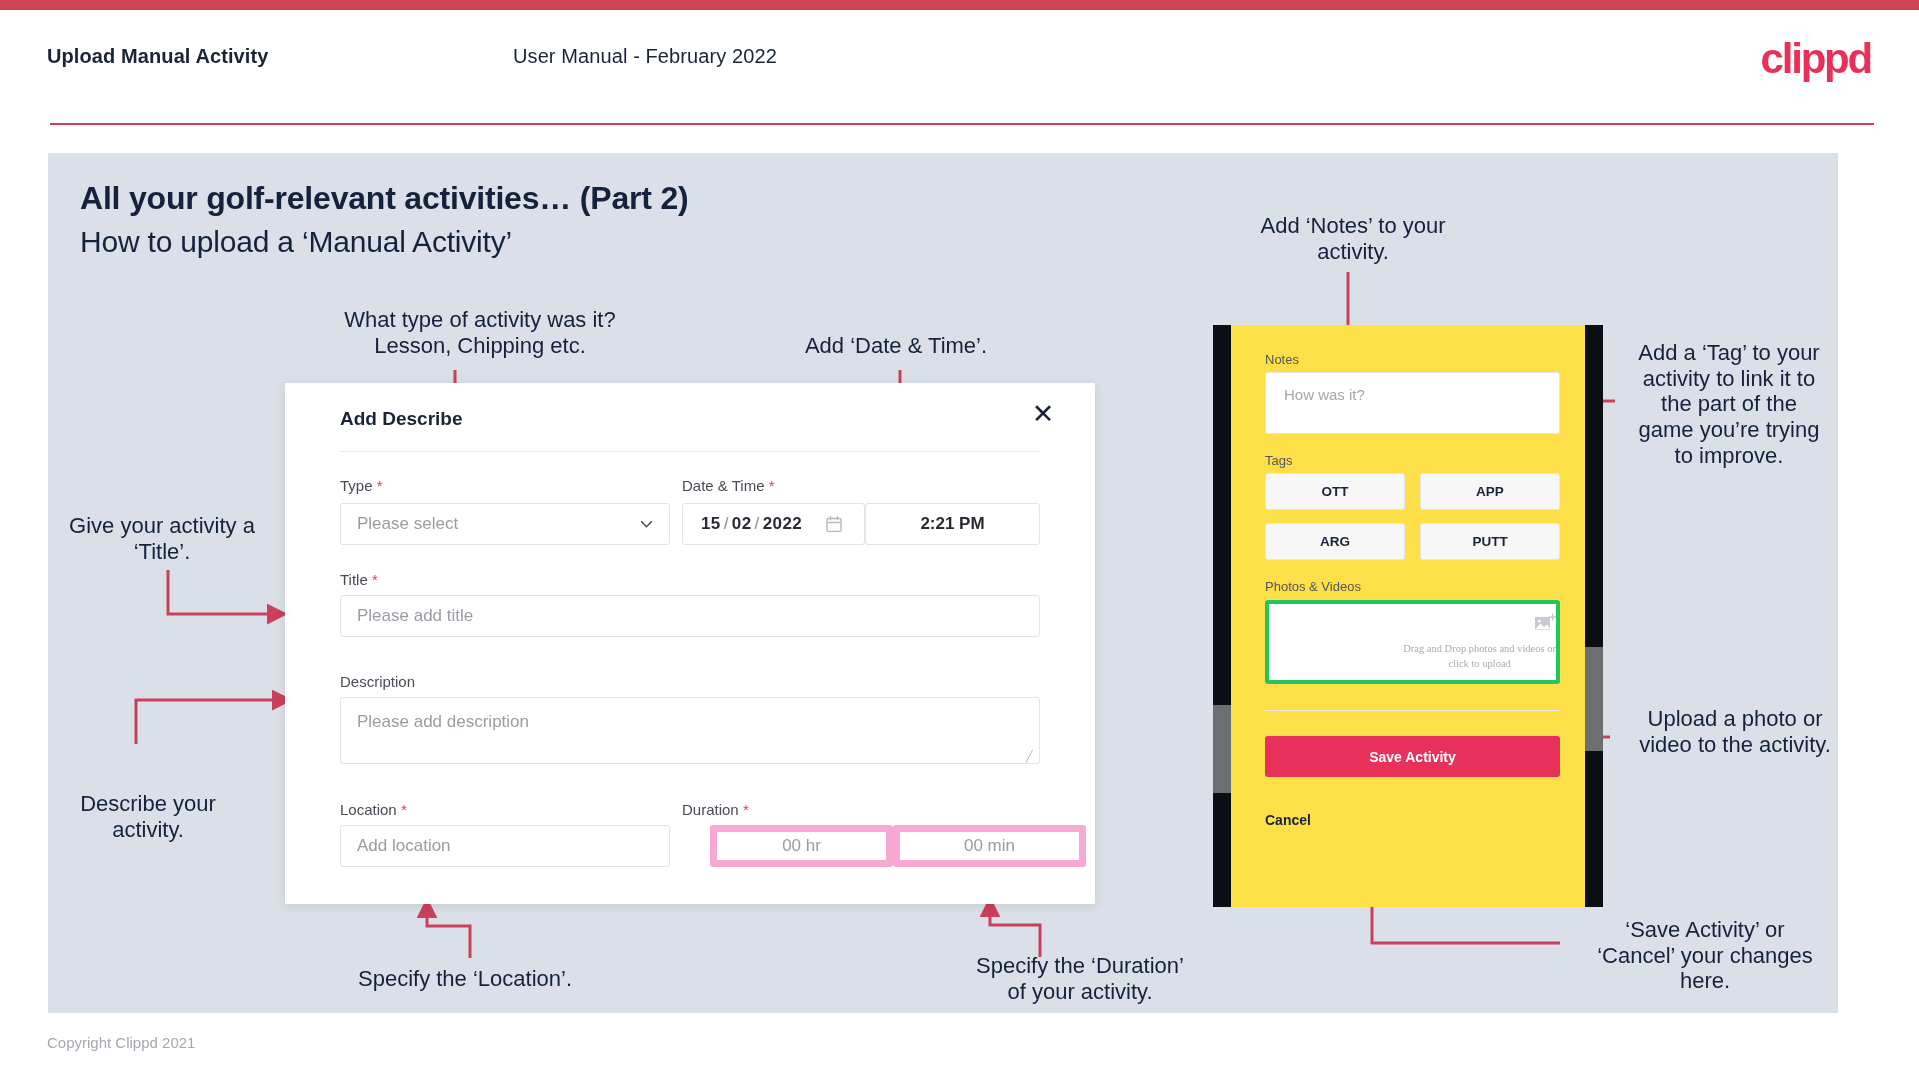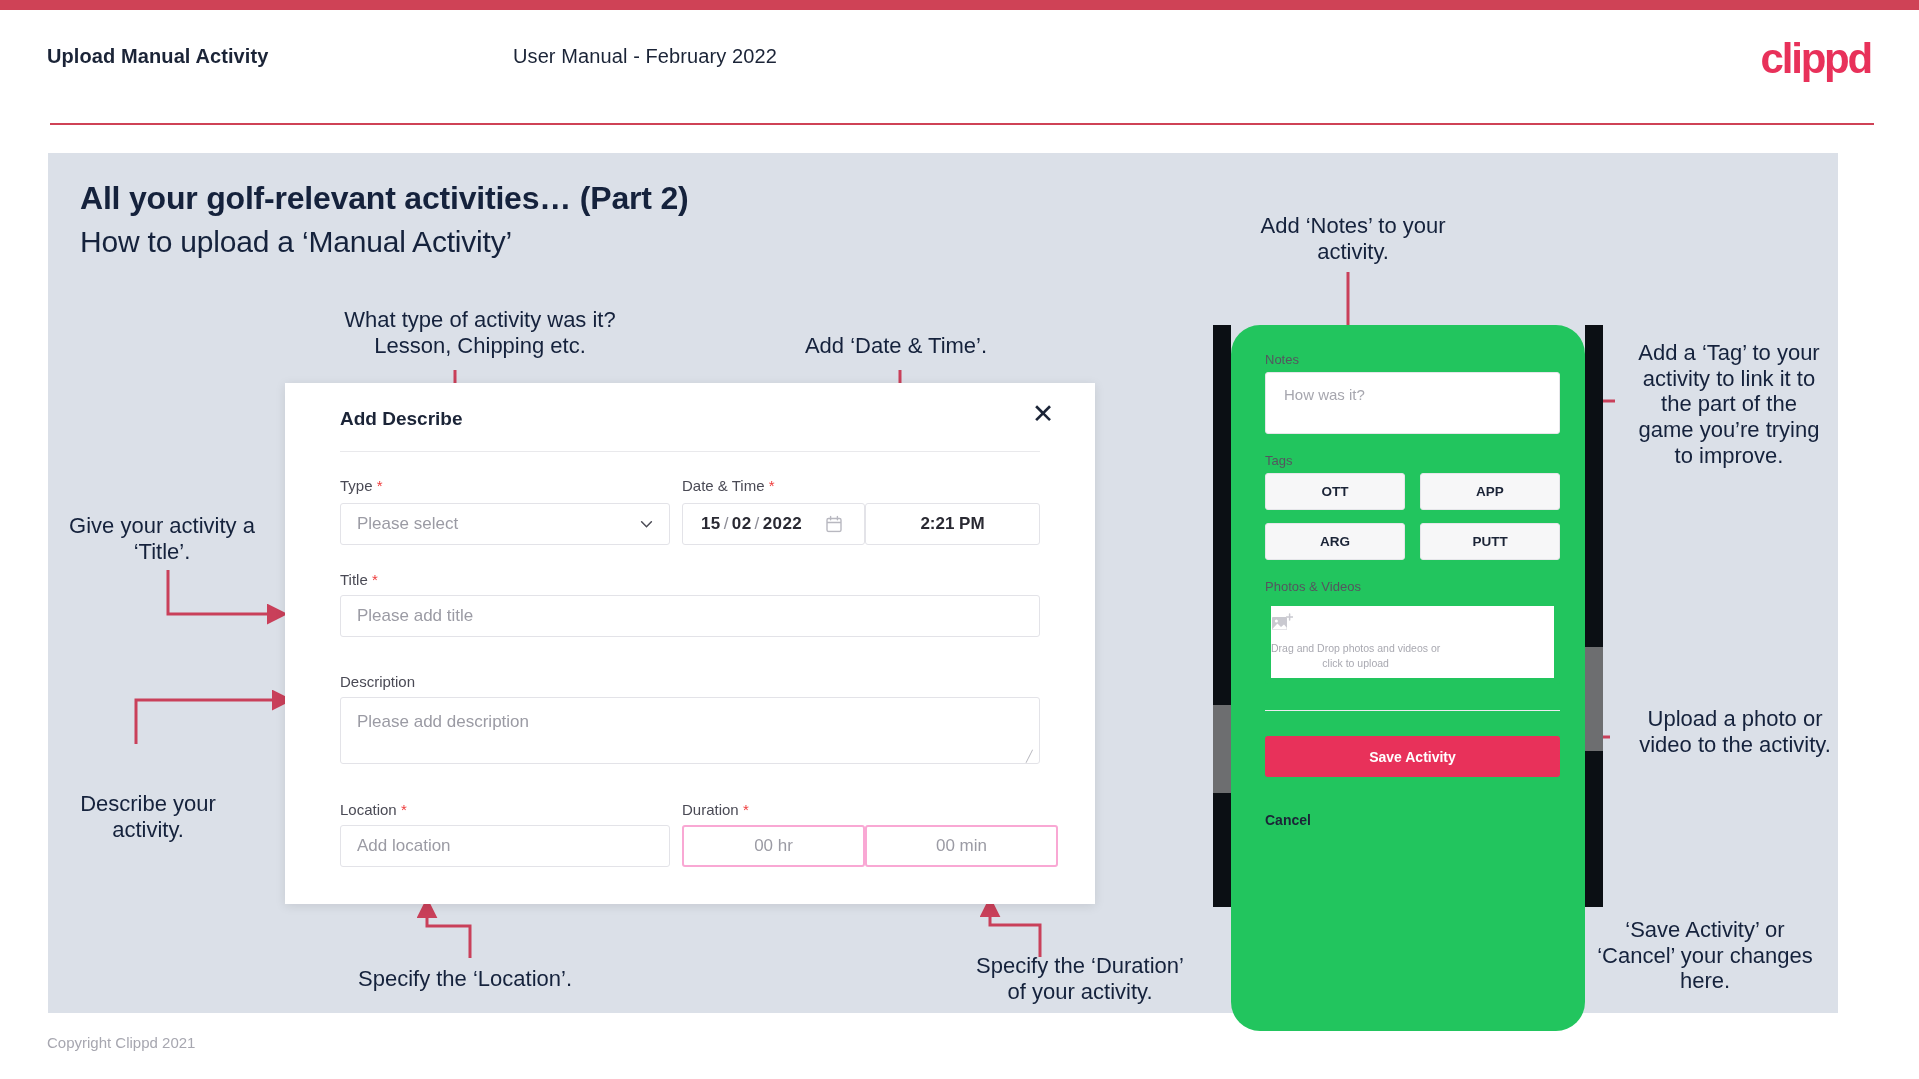--- a/index.html
+++ b/index.html
@@ -123,51 +123,51 @@
   .txtarea {
     position:absolute; background:#fff; border:1px solid #e3e3e8; border-radius:3px;
     font-size:17px; color:#9b9ba4;
   }
   .txtarea .ph { padding:14px 0 0 16px; }
   .resizer {
     position:absolute; right:3px; bottom:2px; width:10px; height:10px;
     color:#b7b7be; font-size:11px; line-height:10px;
   }
   .dur-box {
-    position:absolute; background:#fff; border:2px solid #f9a8d4; border-radius:3px;
+    position:absolute; background:#fff; border:7px solid #f9a8d4; border-radius:3px;
     display:flex; align-items:center; justify-content:center;
-    font-size:17px; color:#9b9ba4;
+    font-size:17px; color:#9b9ba4;margin-left:28px;
   }
 
   
   .phone-wrap { position:absolute; left:1213px; top:325px; width:390px; height:582px; }
   .phone-side {
     position:absolute; top:0; width:18px; height:582px; background:#0b0f14;
   }
   .phone-side.left { left:0; }
   .phone-side.right { right:0; }
   .phone-side .vol {
     position:absolute; left:0; width:18px; background:#6d6e70;
   }
   .phone-screen {
-    position:absolute; left:18px; top:0; width:354px; height:706px; background:#22c55e;border-radius:29px;
+    position:absolute; left:18px; top:0; width:354px; height:582px; background:#fde047;
   }
   .p-label { position:absolute; font-size:13px; color:#55555f; }
   .p-box {
     position:absolute; background:#fff; border:1px solid #e6e6ea; border-radius:3px;
   }
   .p-box .ph { padding:13px 0 0 18px; font-size:15px; color:#a6a6ae; }
   .tag {
     position:absolute; background:#f7f7f8; border:1px solid #e6e6ea; border-radius:3px;
     display:flex; align-items:center; justify-content:center;
     font-size:13.5px; font-weight:700; color:#1b2437;
   }
   .dropzone {
-    position:absolute; background:#fff; border:6px solid #22c55e; border-radius:3px;
-    display:flex; flex-direction:column; align-items:flex-start; justify-content:center;
+    position:absolute; background:#fff; border:4px solid #22c55e; border-radius:3px;
+    display:flex; flex-direction:column; align-items:flex-end; justify-content:center;font-family:Liberation Serif, serif;
   }
   .dz-txt { font-size:10.5px; color:#a9a9b1; text-align:center; line-height:1.45; margin-top:8px; }
   .p-rule { position:absolute; height:1px; background:#ececf0; }
   .save-btn {
     position:absolute; background:#e8315a; border-radius:3px;
     display:flex; align-items:center; justify-content:center;
     color:#fff; font-size:14px; font-weight:700; cursor:pointer;
   }
   .cancel-btn {
     position:absolute; text-align:left; font-size:14px; font-weight:700;

